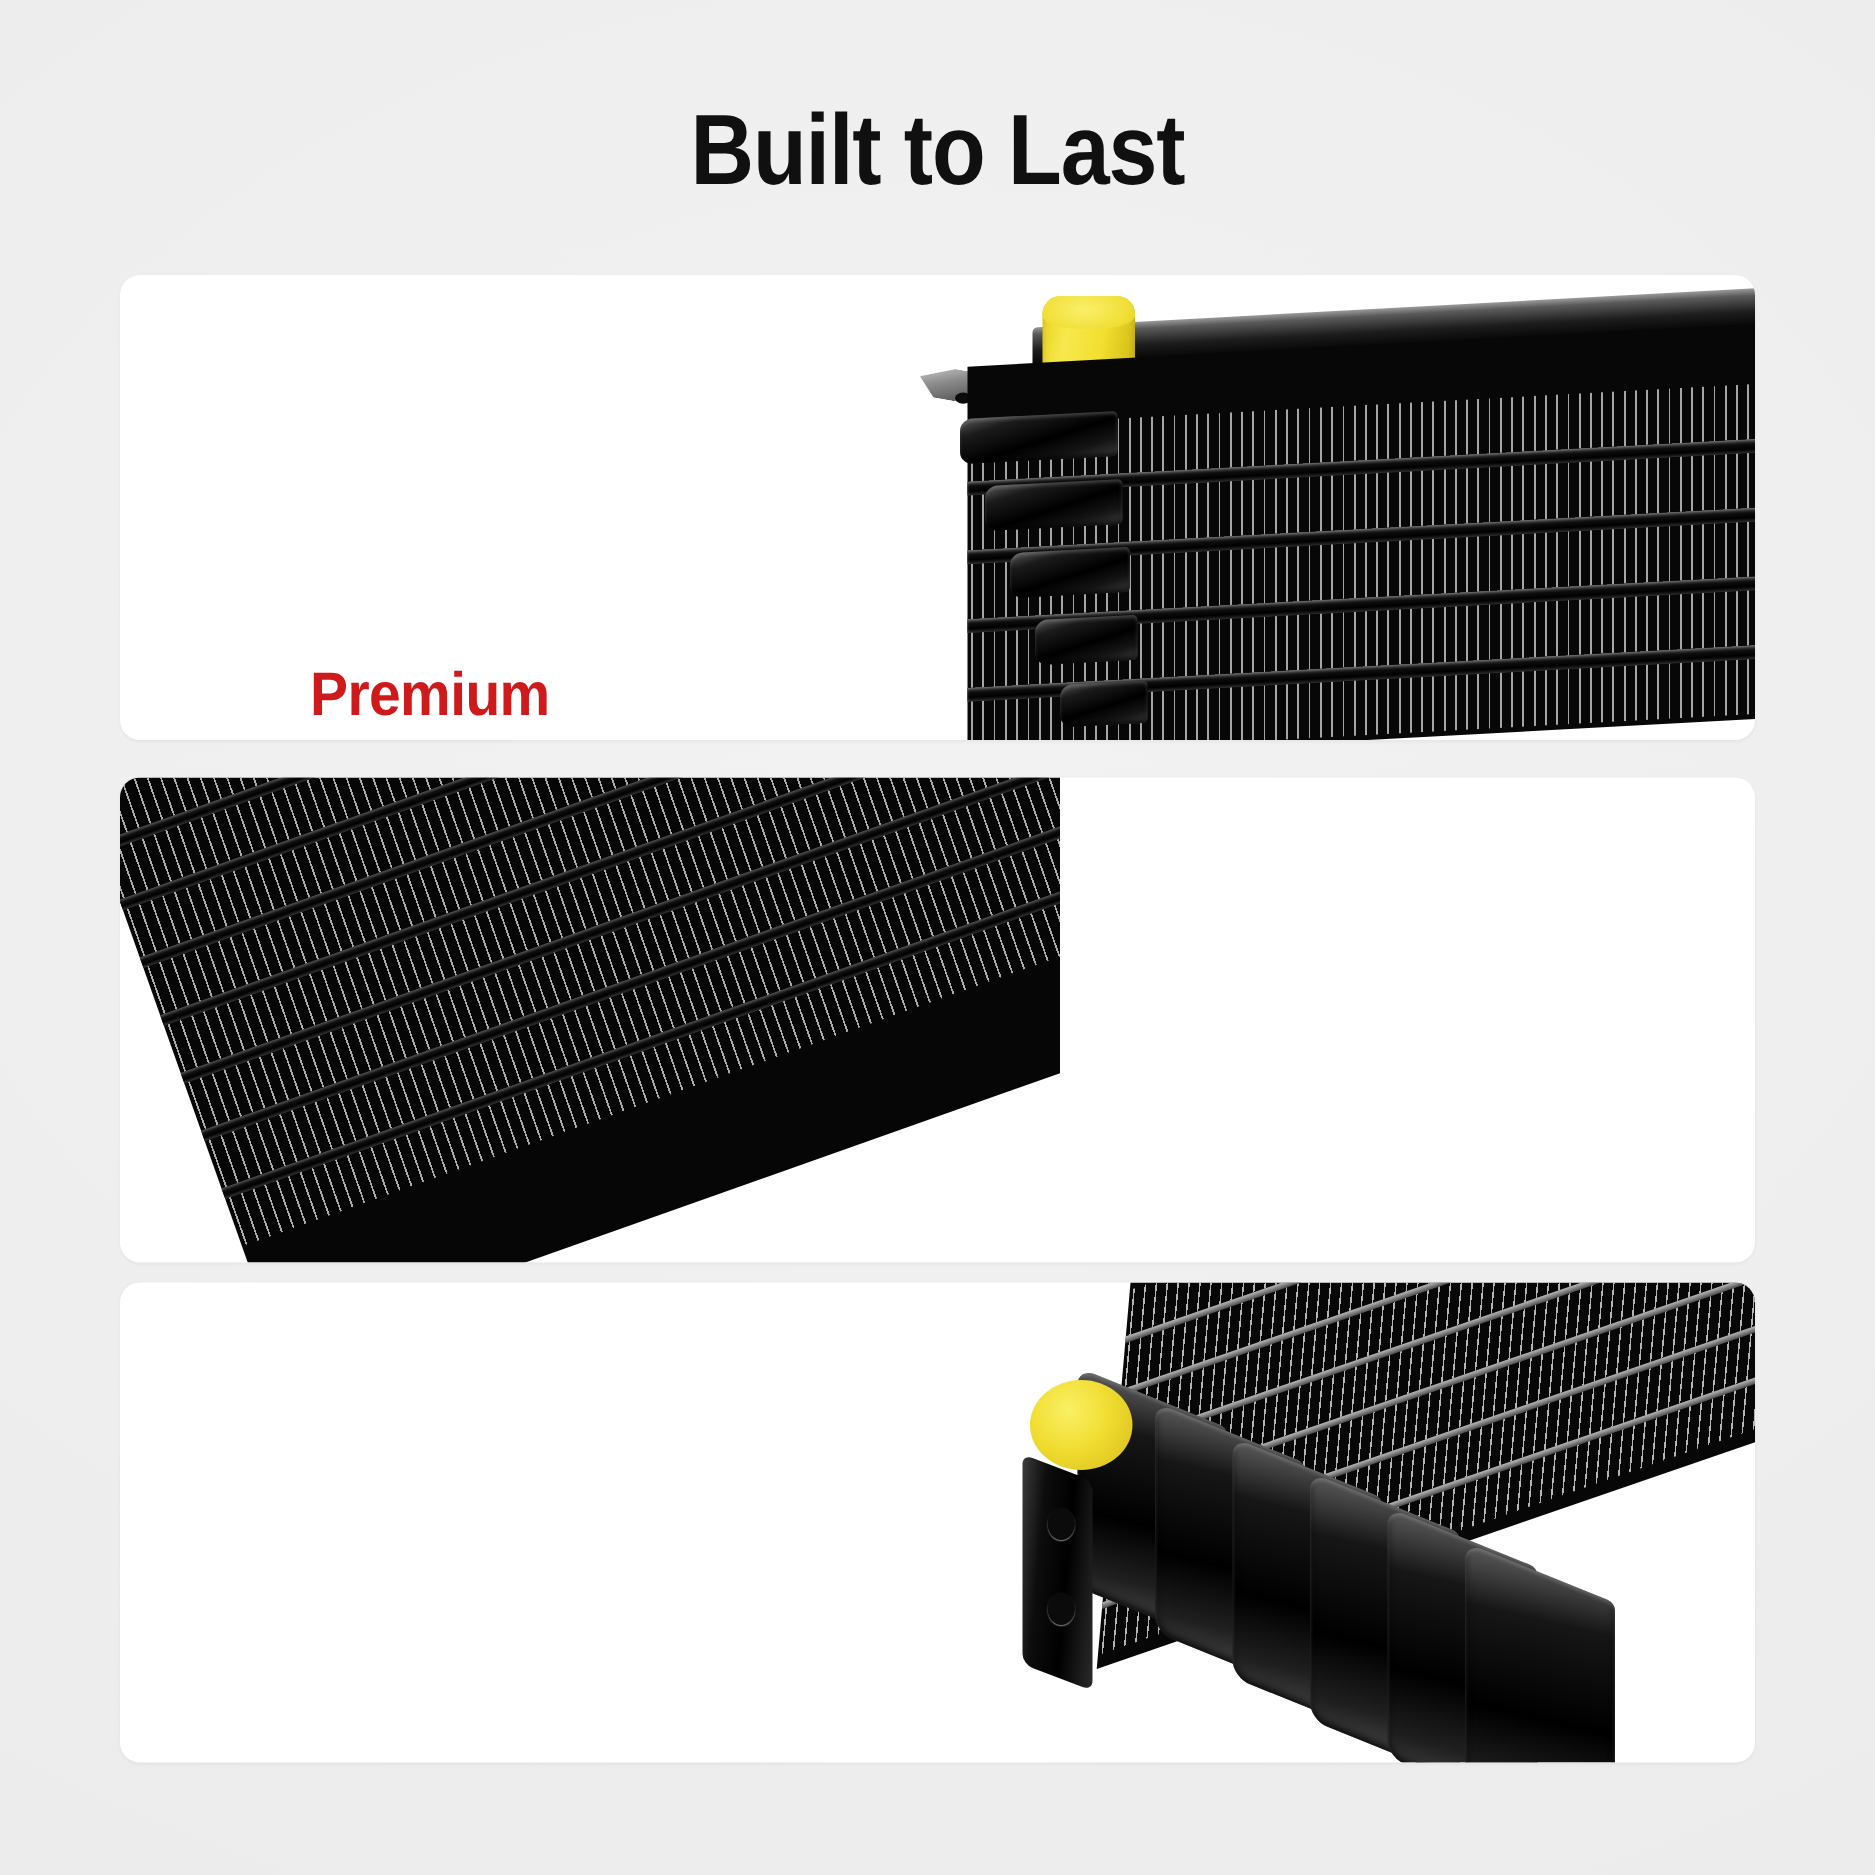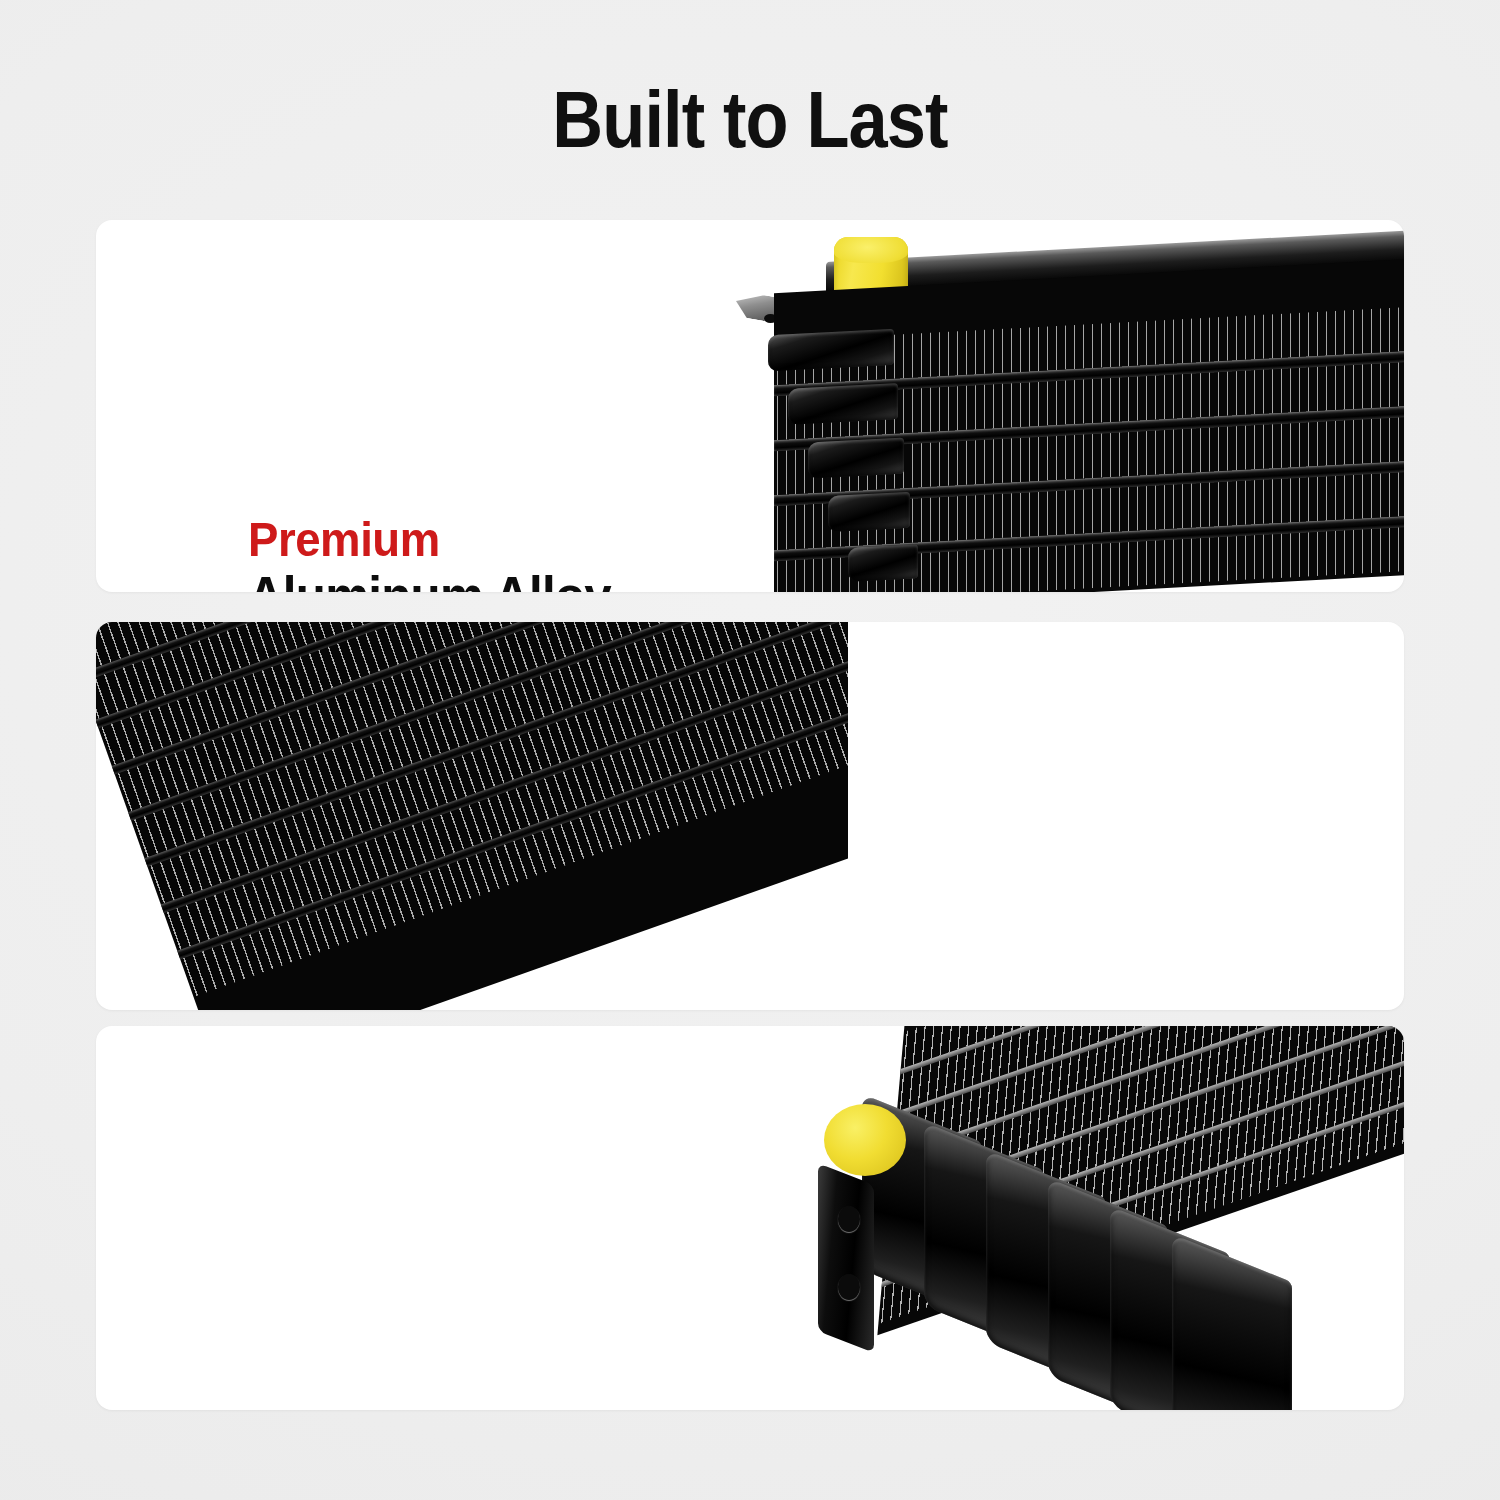--- a/index.html
+++ b/index.html
@@ -34,21 +34,21 @@
     background:#ffffff;
     border-radius:16px;
     overflow:hidden;
     box-shadow:0 1px 3px rgba(0,0,0,0.05);
   }
   #card1 { left:96px;  top:220px;  width:1308px; height:372px; }
   #card2 { left:96px;  top:622px;  width:1308px; height:388px; }
   #card3 { left:96px;  top:1026px; width:1308px; height:384px; }
 
   
-  .txt { position:absolute; }
+  .txt { position:absolute;margin-top:17px; }
   .eyebrow {
     color:#ce1a1a;
     font-weight:bold;
     font-size:49px;
     line-height:54px;
     letter-spacing:-0.5px;
     transform:scaleX(0.93);
     transform-origin:left center;
   }
   .headline {

